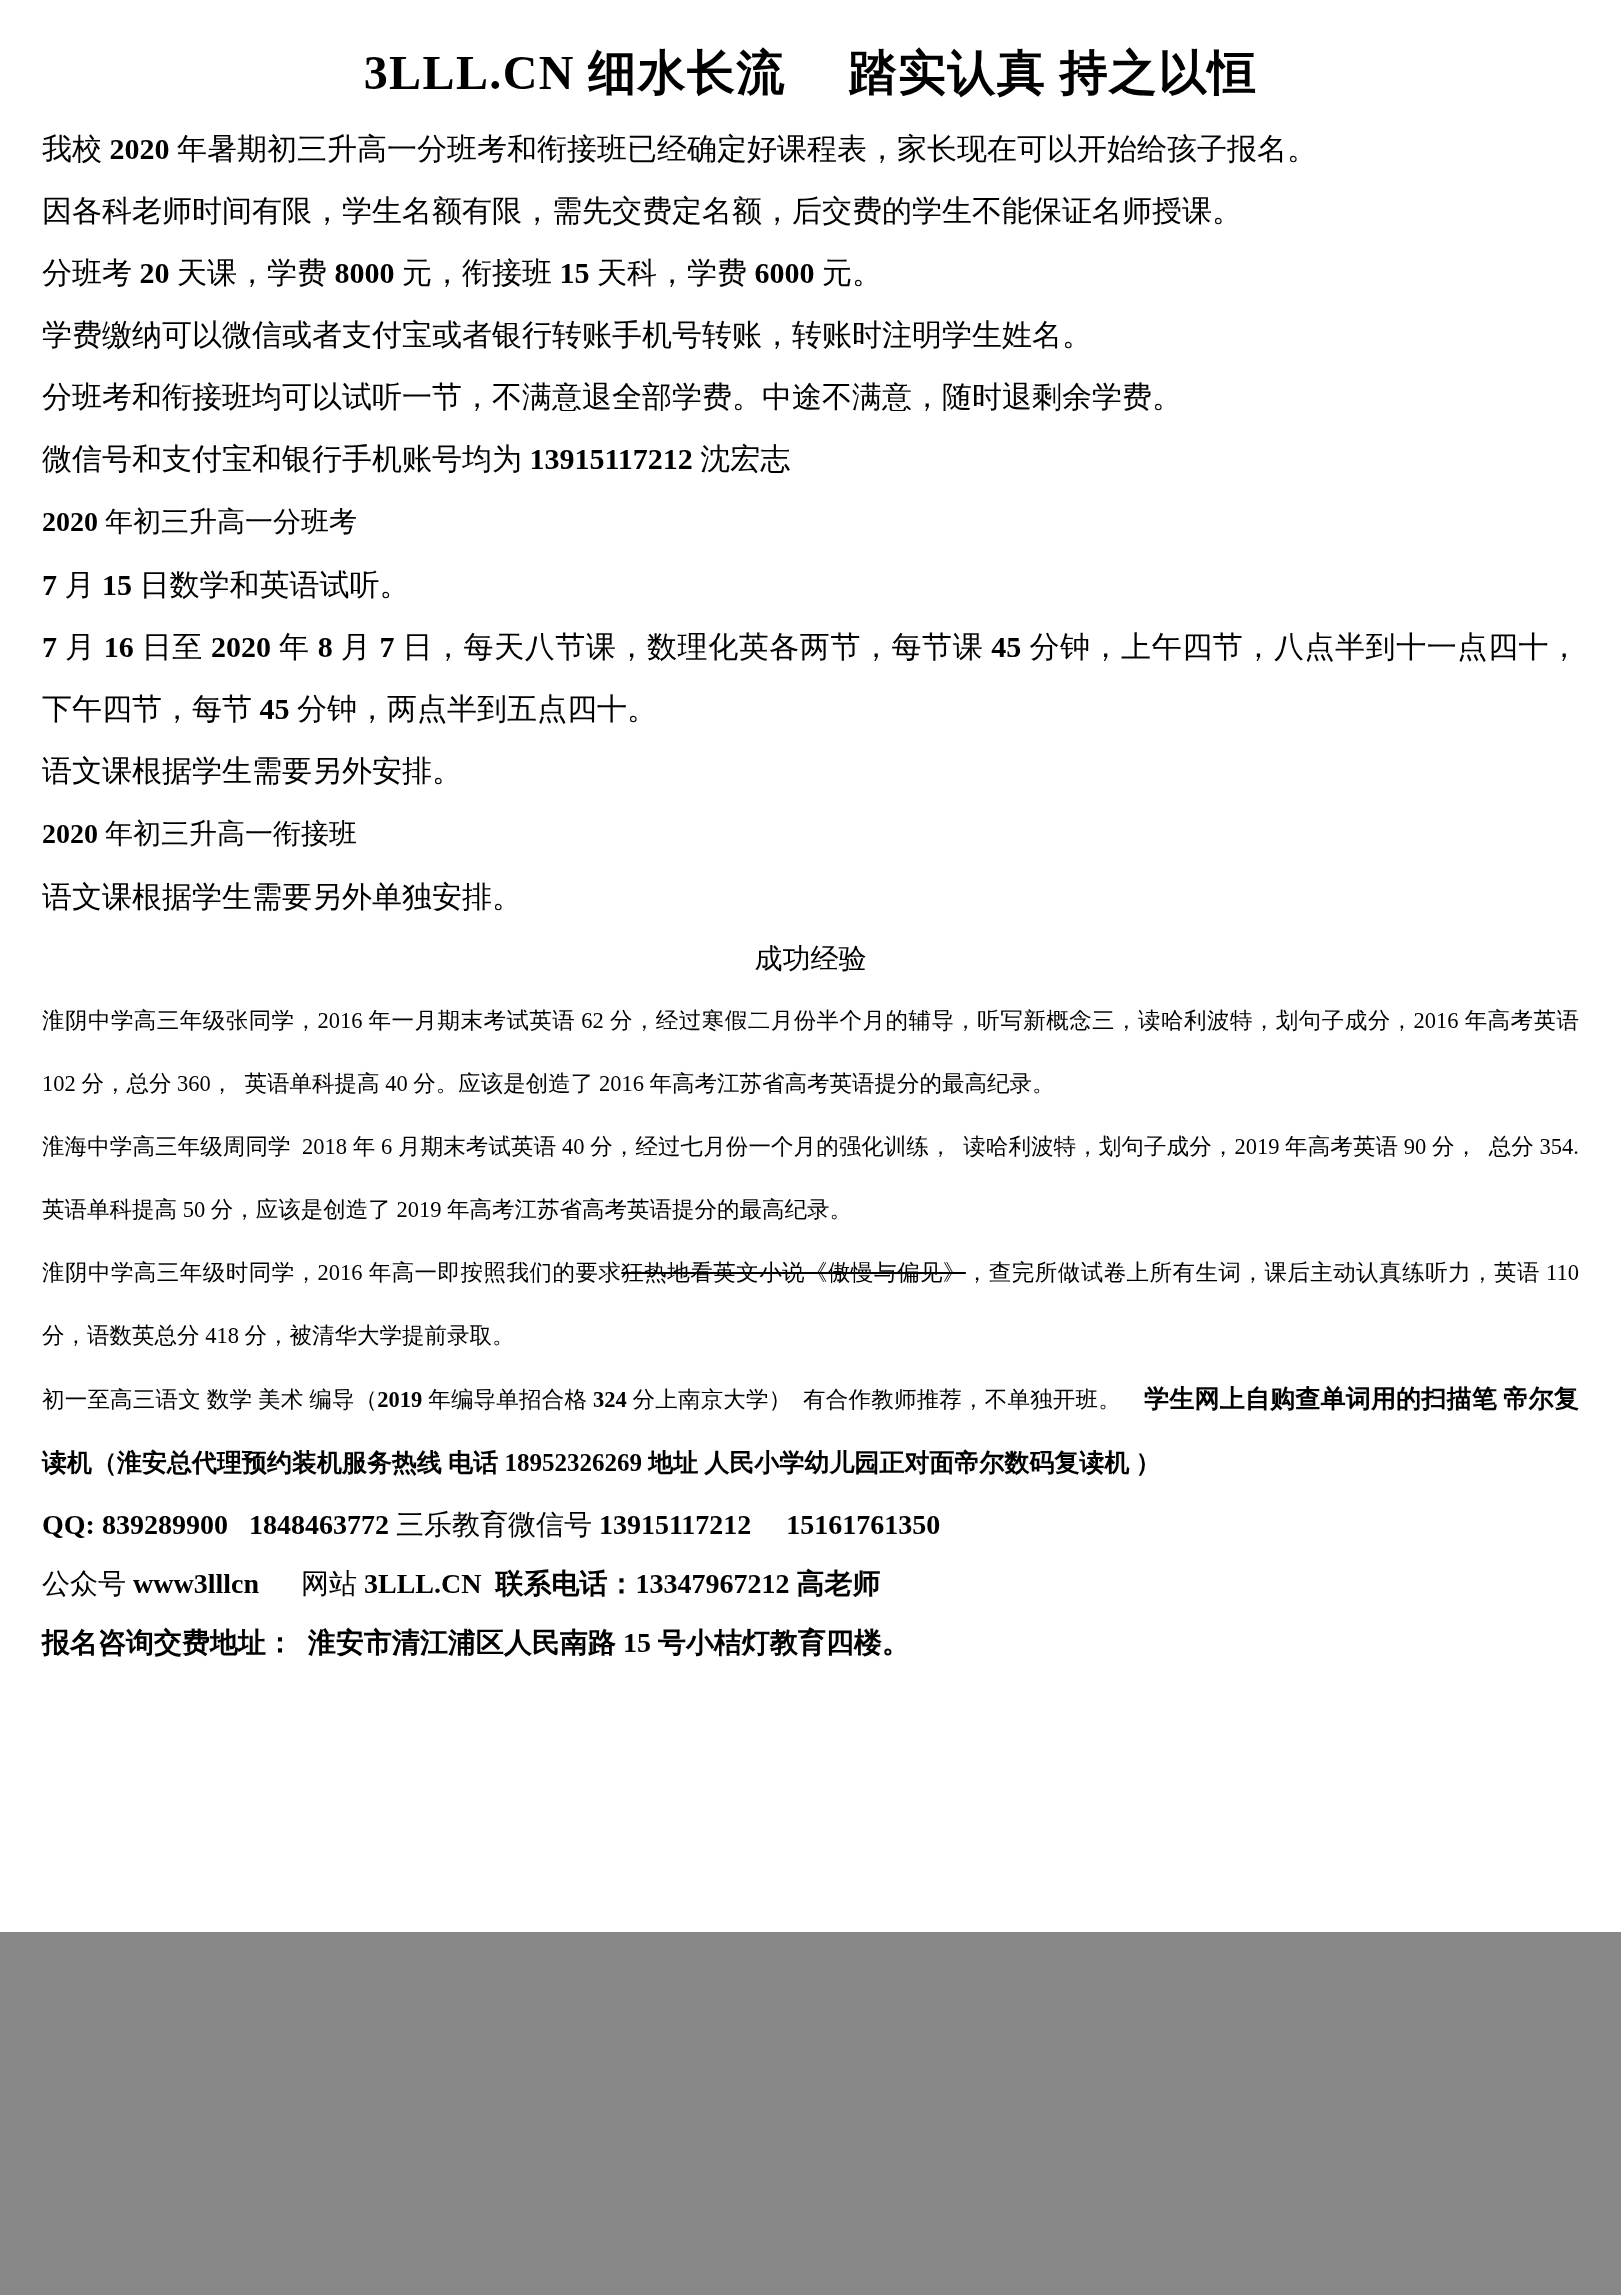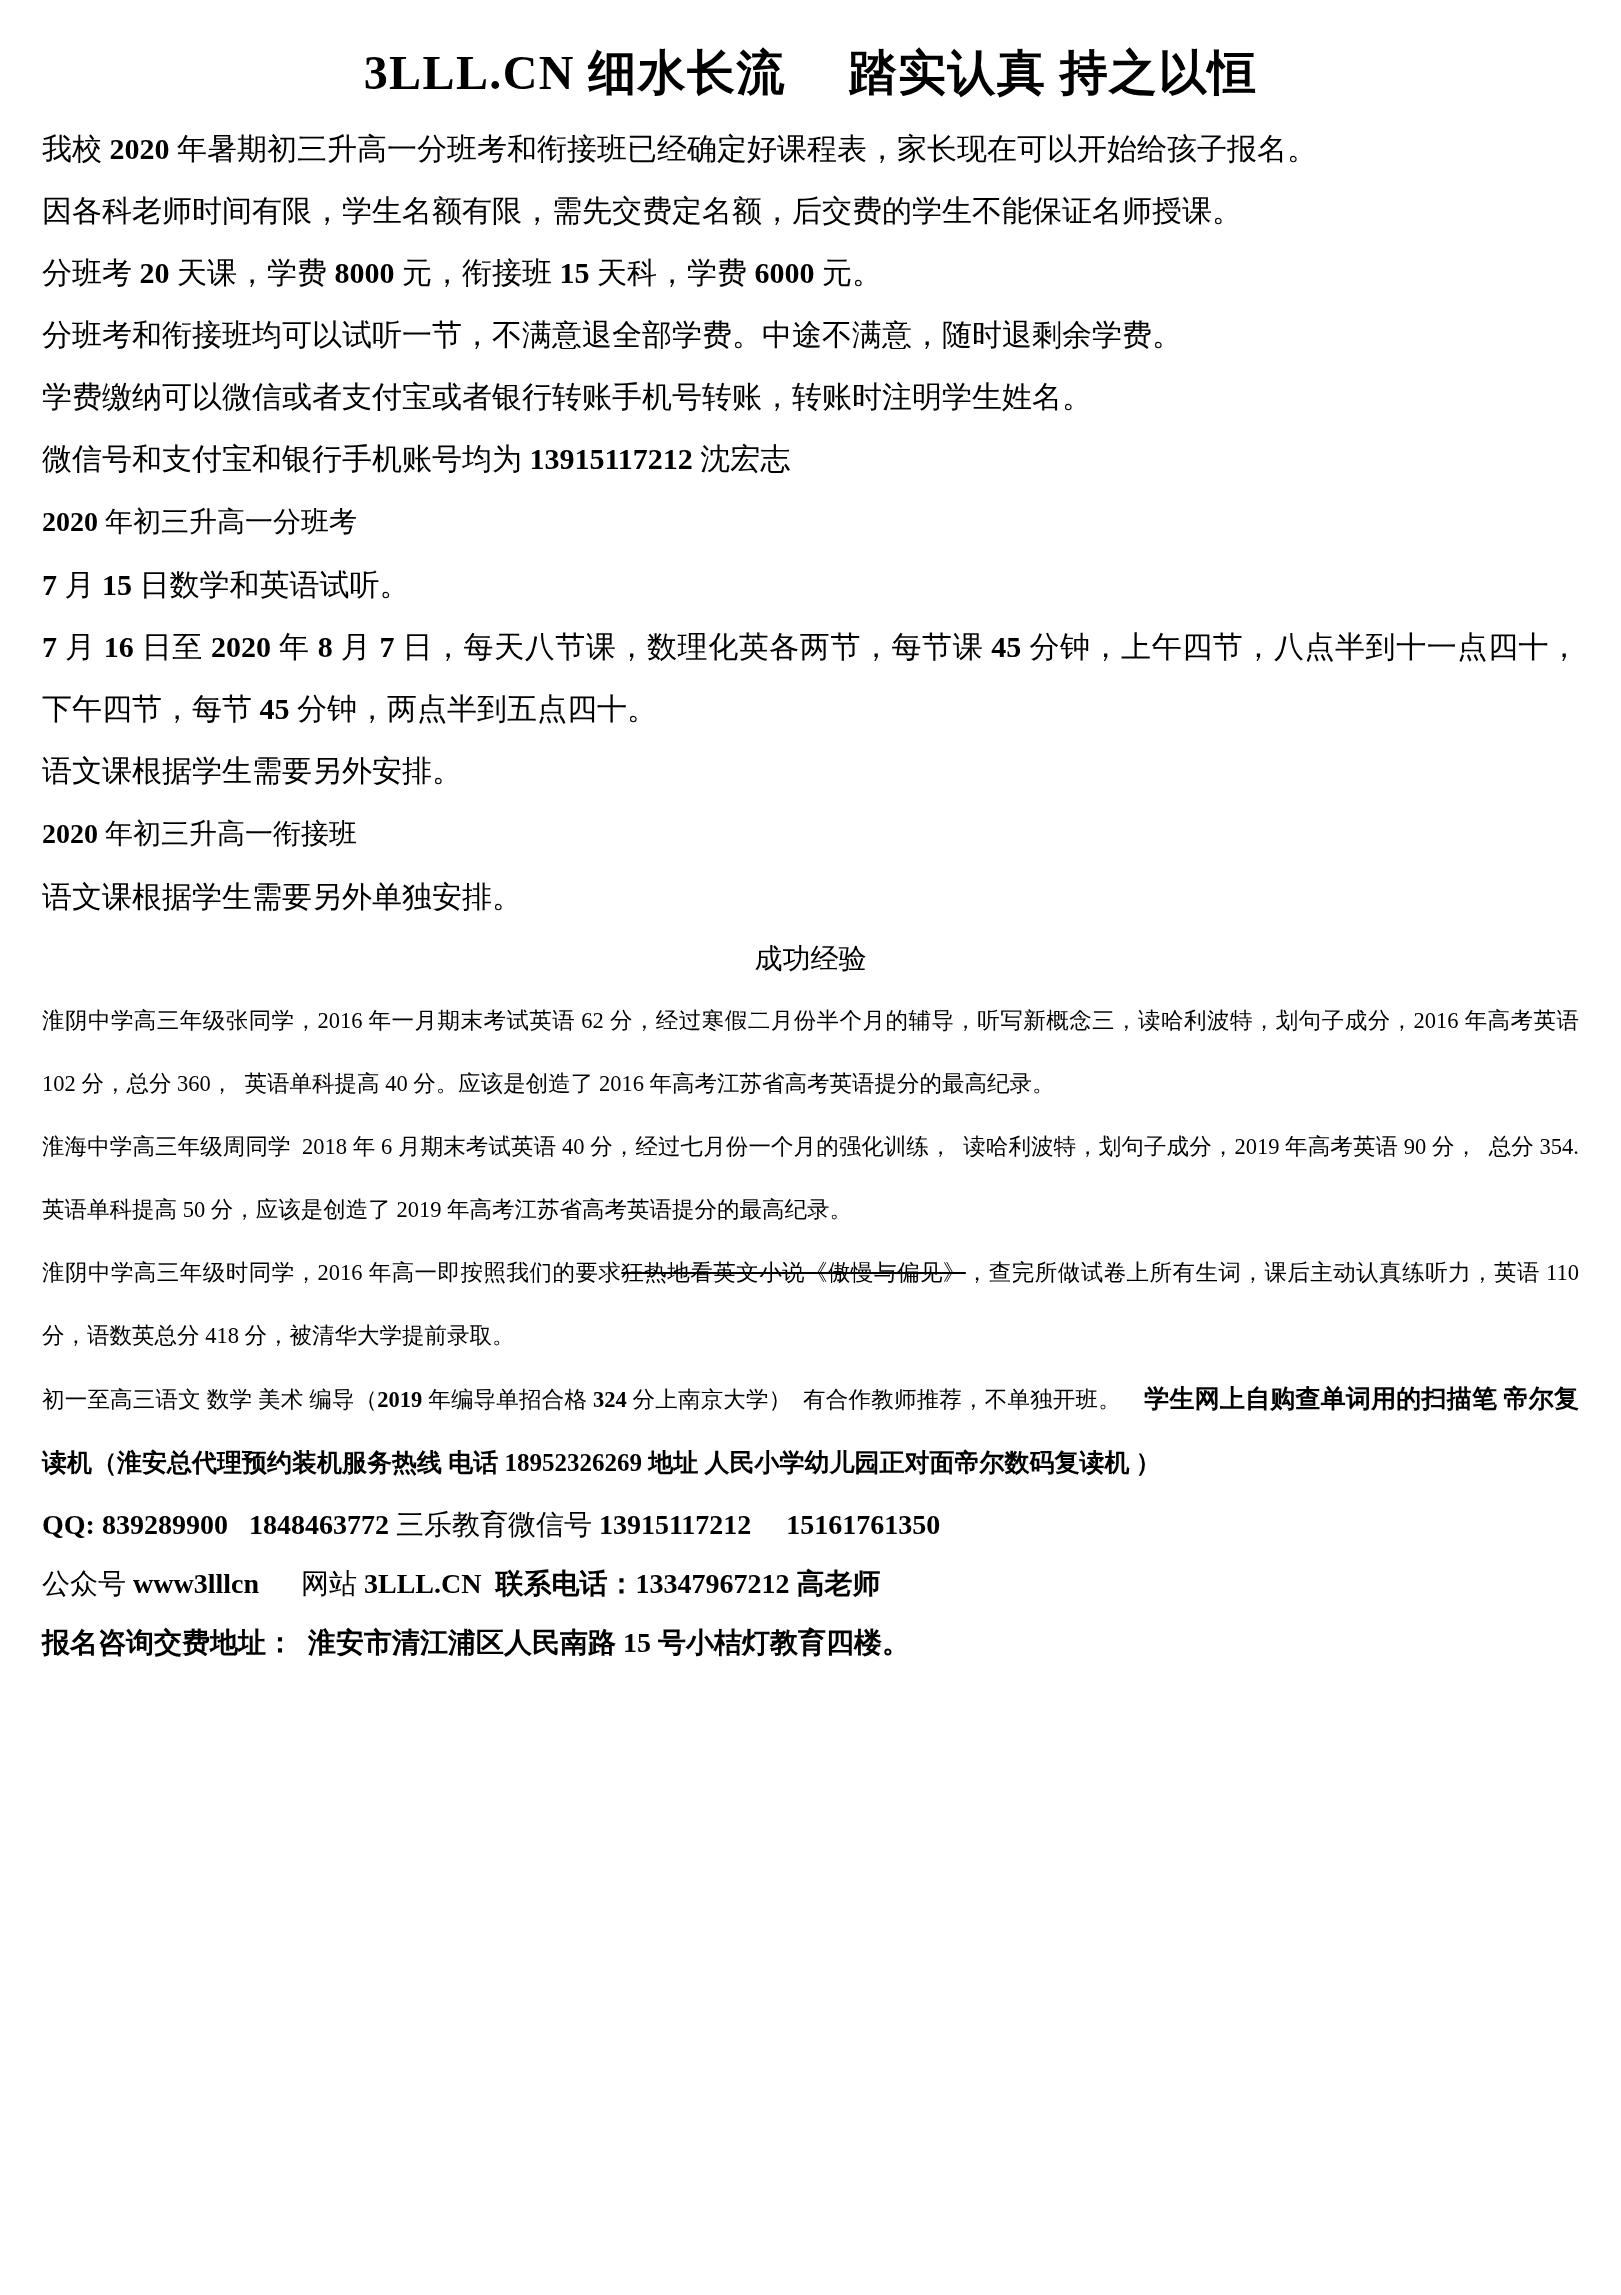--- a/index.html
+++ b/index.html
@@ -1,17 +1,17 @@
 <!DOCTYPE html>
 <html style="font-size:11.6px"><head>
 <meta charset="utf-8">
 <style>
   html,body{margin:0;padding:0;background:#888;}
   .page{
-    width:1621px;height:2295px;background:#ffffff;box-sizing:border-box;
+    width:1621px;height:1932px;background:#ffffff;box-sizing:border-box;
     padding:22px 42px 0 42px;margin:0 auto;color:#000;
     font-family:"Liberation Serif","DejaVu Serif",serif;
     overflow:hidden;
   }
   .title{
     font-size:48px;font-weight:bold;text-align:center;
     margin:19px 0 13px 0;white-space:pre;letter-spacing:1.4px;
   }
   .body-par{font-size:30px;line-height:62px;text-align:justify;margin:0;}
   .center-heading{font-size:28px;line-height:64px;text-align:left;font-weight:normal;margin:0;}
@@ -27,22 +27,22 @@
 </head>
 <body>
 
 <div class="page">
 
   <h1 class="title">3LLL.CN 细水长流　 踏实认真 持之以恒</h1>
 
   <p class="body-par num-bold">我校 <b>2020</b> 年暑期初三升高一分班考和衔接班已经确定好课程表，家长现在可以开始给孩子报名。</p>
   <p class="body-par num-bold">因各科老师时间有限，学生名额有限，需先交费定名额，后交费的学生不能保证名师授课。</p>
   <p class="body-par num-bold">分班考 <b>20</b> 天课，学费 <b>8000</b> 元，衔接班 <b>15</b> 天科，学费 <b>6000</b> 元。</p>
+  <p class="body-par num-bold">学费缴纳可以微信或者支付宝或者银行转账手机号转账，转账时注明学生姓名。</p>
   <p class="body-par num-bold">分班考和衔接班均可以试听一节，不满意退全部学费。中途不满意，随时退剩余学费。</p>
-  <p class="body-par num-bold">学费缴纳可以微信或者支付宝或者银行转账手机号转账，转账时注明学生姓名。</p>
   <p class="body-par num-bold">微信号和支付宝和银行手机账号均为 <b>13915117212</b> 沈宏志</p>
 
   <h2 class="center-heading num-bold"><b>2020</b> 年初三升高一分班考</h2>
   <p class="body-par num-bold"><b>7</b> 月 <b>15</b> 日数学和英语试听。</p>
   <p class="body-par num-bold"><b>7</b> 月 <b>16</b> 日至 <b>2020</b> 年 <b>8</b> 月 <b>7</b> 日，每天八节课，数理化英各两节，每节课 <b>45</b> 分钟，上午四节，八点半到十一点四十，下午四节，每节 <b>45</b> 分钟，两点半到五点四十。</p>
   <p class="body-par num-bold">语文课根据学生需要另外安排。</p>
 
   <h2 class="center-heading num-bold"><b>2020</b> 年初三升高一衔接班</h2>
   <p class="body-par num-bold">语文课根据学生需要另外单独安排。</p>
 

